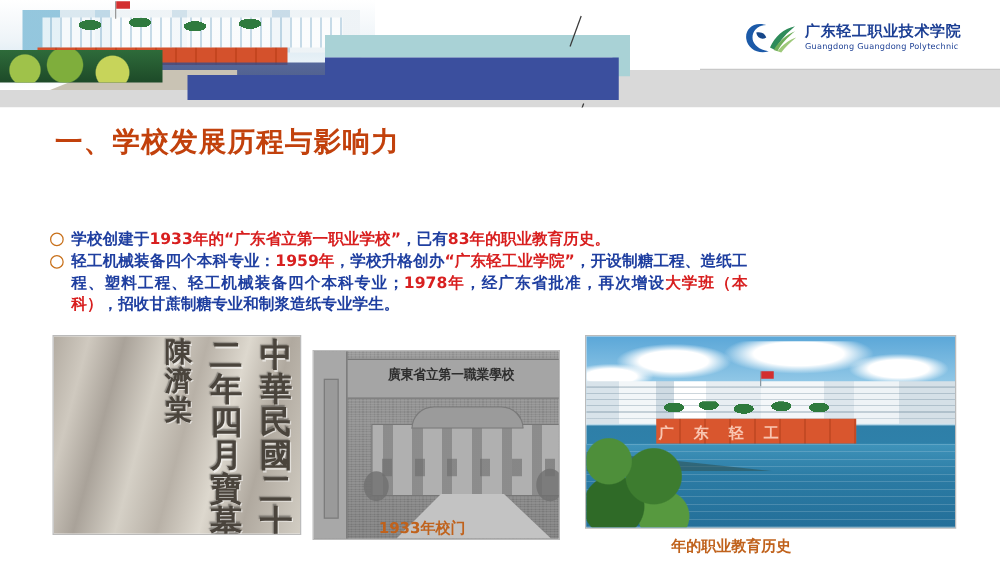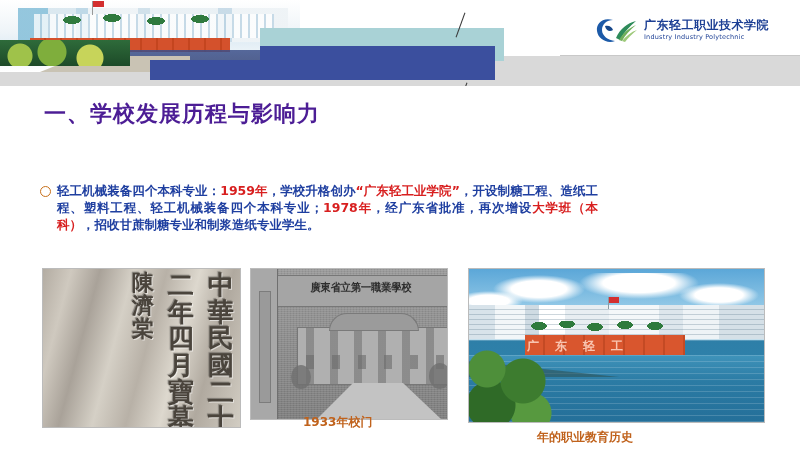--- a/index.html
+++ b/index.html
@@ -62,21 +62,21 @@
   .logo-mark{position:relative;width:42px;height:28px;flex:none;}
   .logo-text{display:flex;flex-direction:column;line-height:1;}
   .logo-cn{font-size:12px;font-weight:bold;color:#1c3f94;letter-spacing:.5px;
     font-family:"DejaVu Sans","Liberation Sans",sans-serif;}
   .logo-en{font-size:6.5px;color:#1c3f94;letter-spacing:.2px;margin-top:3px;}
   .hdr-rule{position:absolute;left:560px;top:55px;width:240px;height:1px;background:#c8c8c8;}
 
   
   .page-title{
     position:absolute;left:44px;top:99px;
-    font-size:22px;font-weight:bold;color:#4c1d95;letter-spacing:1px;
+    font-size:22px;font-weight:bold;color:#c2410c;letter-spacing:1px;
     white-space:nowrap;
   }
 
   
   .sub-banner{
     position:absolute;left:45px;top:139px;width:267px;height:25px;
     background:#2e8b7f;border-radius:3px;
     display:flex;align-items:center;
   }
   .sub-banner-text{
@@ -97,21 +97,21 @@
     font-size:12.5px;font-weight:bold;line-height:17px;color:#1f3fa0;
     letter-spacing:0px;text-align:justify;
   }
   .r{color:#d81f1f;}
   .b{color:#1f3fa0;}
 
   
   .photos{position:absolute;left:0;top:268px;width:800px;height:182px;}
   .photo{position:absolute;overflow:hidden;border:1px solid #bbb;}
   .ph1{left:42px;top:0;width:197px;height:158px;}
-  .ph2{left:250px;top:0;width:196px;height:150px;}
+  .ph2{left:250px;top:12px;width:196px;height:150px;}
   .ph3{left:460px;top:0;width:295px;height:153px;margin-left:8px;}
 
   
   .stone{position:absolute;inset:0;
     background:linear-gradient(105deg,#b3aca2 0%,#cfc9bf 12%,#a9a299 24%,#d5d0c6 38%,#b8b1a7 52%,#ddd8ce 66%,#b0a99f 80%,#d2cdc3 100%);}
   .stone-cols{position:absolute;inset:0;display:flex;flex-direction:row-reverse;justify-content:flex-start;padding:4px 6px;gap:14px;}
   .stone-col{display:flex;flex-direction:column;gap:2px;}
   .stone-ch{font-size:26px;color:#4a443c;font-weight:bold;line-height:.95;
     text-shadow:1px 1px 0 rgba(255,255,255,.55),-1px -1px 1px rgba(0,0,0,.35);
     font-family:"DejaVu Sans","Liberation Sans",sans-serif;}
@@ -223,28 +223,34 @@
       <svg width="42" height="28" viewBox="0 0 42 28" xmlns="http://www.w3.org/2000/svg">
         <path d="M17 4 C6 1, 0 8, 1 15 C2 23, 11 28, 19 25 C12 24, 6 20, 6 14 C6 8, 11 4, 17 4 Z" fill="#1c5aa8"></path>
         <path d="M9 10 C13 9, 16 11, 17 14 C14 16, 10 15, 9 10 Z" fill="#16478a"></path>
         <path d="M20 22 C24 13, 31 7, 40 5 C34 10, 28 16, 24 24 Z" fill="#2e8b5a"></path>
         <path d="M23 24 C27 17, 33 12, 40 9 C34 14, 29 19, 26 25 Z" fill="#6fae5a"></path>
         <path d="M26 25 C30 20, 35 16, 41 14 C36 18, 32 22, 29 26 Z" fill="#9ec97a"></path>
       </svg>
     </div>
     <div class="logo-text">
       <div class="logo-cn">广东轻工职业技术学院</div>
-      <div class="logo-en">Industry Industry Polytechnic</div>
+      <div class="logo-en">Guangdong Guangdong Polytechnic</div>
     </div>
   </div>
 
   <div class="page-title">一、学校发展历程与影响力</div>
 
 
   <div class="bullets">
+    <div class="bullet">
+      <div class="bullet-marker">
+          <span></span>
+        </div>
+      <div class="bullet-body"><span class="b">学校创建于</span><span class="r">1933年的“广东省立第一职业学校”</span><span class="b">，已有</span><span class="r">83年的职业教育历史。</span></div>
+    </div>
     <div class="bullet">
       <div class="bullet-marker">
           <span></span>
         </div>
       <div class="bullet-body"><span class="b">轻工机械装备四个本科专业：</span><span class="r">1959年</span><span class="b">，学校升格创办</span><span class="r">“广东轻工业学院”</span><span class="b">，开设制糖工程、造纸工程、塑料工程、轻工机械装备四个本科专业；</span><span class="r">1978年</span><span class="b">，经广东省批准，再次增设</span><span class="r">大学班（本科）</span><span class="b">，招收甘蔗制糖专业和制浆造纸专业学生。</span></div>
     </div>
   </div>
 
   <div class="photos">
 

